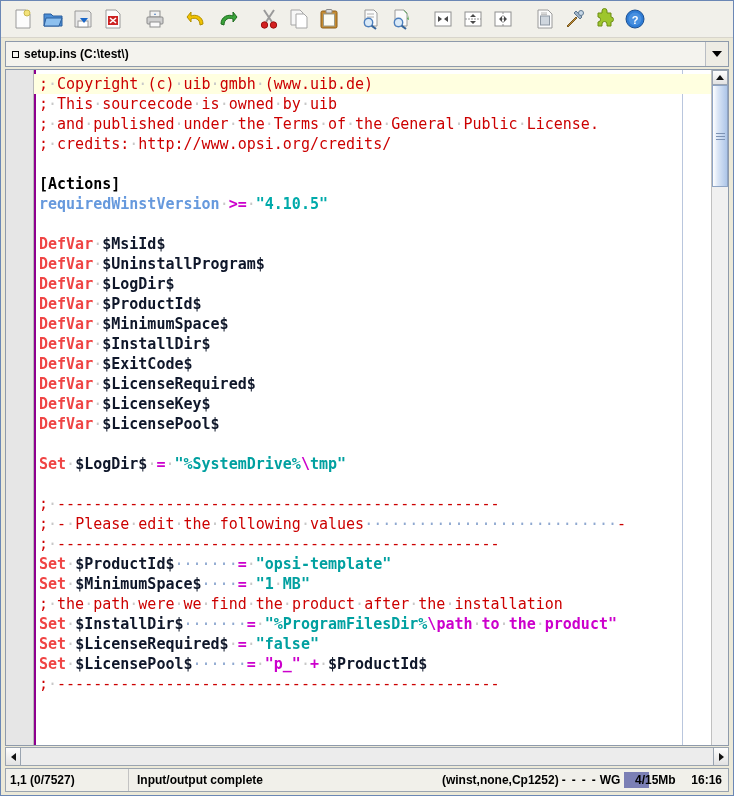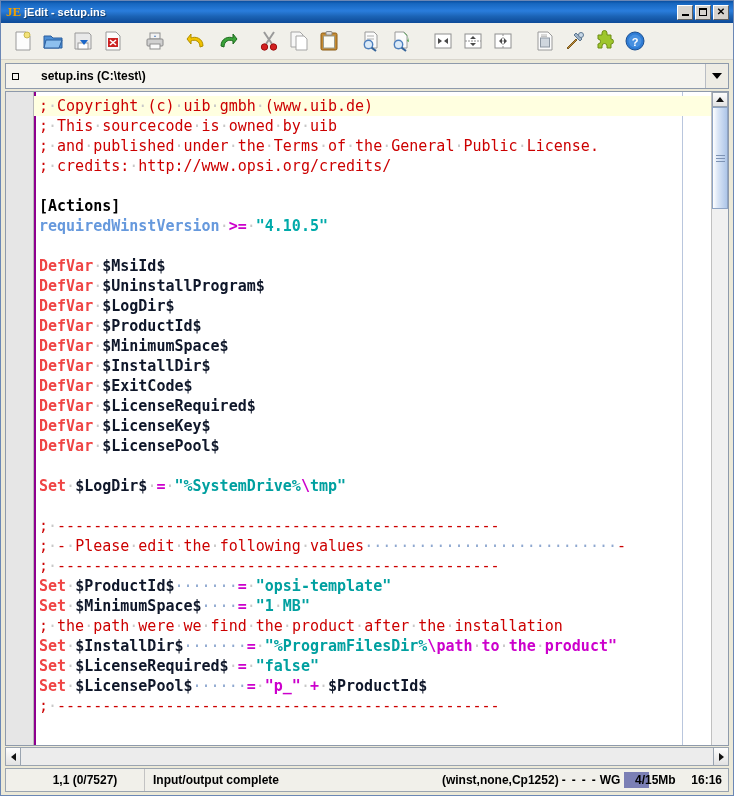--- a/index.html
+++ b/index.html
@@ -122,21 +122,21 @@
     box-sizing: border-box;
   }
   .buffer-label {
     flex: 1 1 auto;
     font-size: 12px;
     font-weight: bold;
     color: #000;
     padding-left: 6px;
     display: flex;
     align-items: center;
-    gap: 22px;
+    gap: 5px;
     white-space: nowrap;
     overflow: hidden;
   }
   .buf-sq {
     width: 7px; height: 7px;
     border: 1px solid #000;
     box-sizing: border-box;
     background: #f4f3ee;
     flex: 0 0 7px;
   }
@@ -270,21 +270,21 @@
     border: 1px solid #9aa4b0;
     background: #f1f0ea;
     display: flex;
     align-items: center;
     font-size: 12px;
     font-weight: bold;
     color: #000;
     box-sizing: border-box;
     overflow: hidden;
   }
-  .st-caret { padding-left: 20px; width: 118px; flex: 0 0 118px; white-space: nowrap; text-align: center;}
+  .st-caret { padding-left: 4px; width: 118px; flex: 0 0 118px; white-space: nowrap;}
   .st-sep { width:1px; height:100%; background:#c3c3c3; flex:0 0 1px;}
   .st-msg { flex: 1 1 auto; padding-left: 8px; white-space: nowrap; overflow:hidden;}
   .st-mode { flex: 0 0 auto; white-space: nowrap; }
   .st-flag { flex: 0 0 auto; padding: 0 3px; white-space: nowrap; }
   .st-wrap { flex: 0 0 auto; padding: 0 1px; }
   .st-mem {
     flex: 0 0 62px;
     height: 16px;
     margin: 0 3px;
     position: relative;
@@ -302,37 +302,20 @@
     font-size: 12px; font-weight: bold; color:#000;
     white-space: nowrap;
   }
   .st-clock { flex: 0 0 auto; padding: 0 6px 0 2px; white-space: nowrap;}
 </style>
 </head>
 <body>
 
 <div id="app">
 
-  <div class="titlebar">
-    <div class="title-ico">
-        <span class="k">JE</span>
-      </div>
-    <div class="title-text">jEdit - setup.ins</div>
-    <div class="winbtns">
-      <div class="winbtn">
-          <span class="min"></span>
-        </div>
-      <div class="winbtn">
-          <span class="max"></span>
-        </div>
-      <div class="winbtn">
-          <span class="cls">✕</span>
-        </div>
-    </div>
-  </div>
 
 
   <div class="toolbar">
 
     <div class="tbtn">
       <svg width="22" height="22" viewBox="0 0 22 22">
         <path d="M4 2 h10 l4 4 v14 H4 Z" fill="#fcfcfc" stroke="#9a9a9a"></path>
         <circle cx="15" cy="5" r="3" fill="#f3e27a" stroke="#c9b84f"></circle>
       </svg>
     </div>

